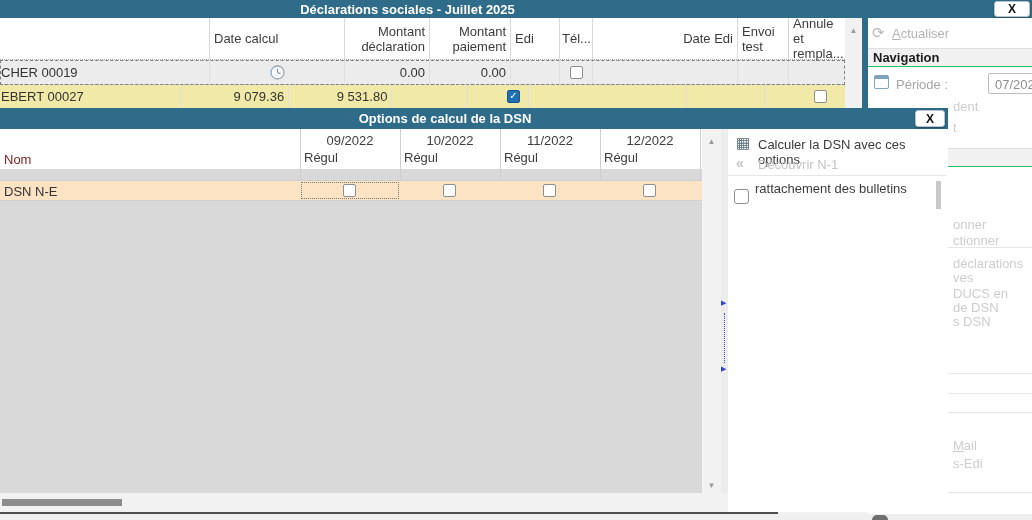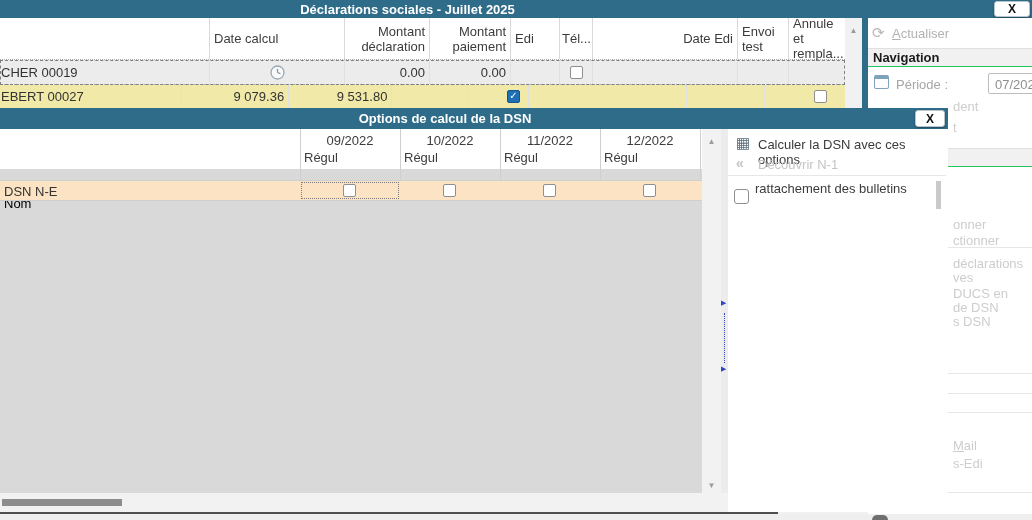--- a/index.html
+++ b/index.html
@@ -167,21 +167,21 @@
   <div class="abs" style="left:0;top:514px;width:1032px;height:6px;background:#efefef;"></div>
   <div class="abs" style="left:872px;top:515px;width:16px;height:5px;background:#6f6f6f;border-radius:8px 8px 0 0;"></div>
 
   <div id="dialog" class="abs" style="left:0;top:108px;width:778px;height:406px;">
     <div class="abs titlebar" style="left:0;top:0;width:948px;height:21px;">
       <div class="abs tb-text" style="left:0;top:3px;width:890px;">Options de calcul de la DSN</div>
     </div>
     <div class="abs close-btn" style="left:915px;top:2px;width:30px;height:17px;line-height:16px;">X</div>
 
     <div class="abs dlg-hdr-bg" style="left:0;top:21px;width:702px;height:40px;">
-      <span class="abs" style="left:4px;top:23px;color:#000000;margin-top:44px;">Nom</span>
+      <span class="abs" style="left:4px;top:23px;color:#7f1d1d;">Nom</span>
       <div class="abs month-lbl" style="left:300px;top:4px;width:100px;">09/2022</div>
       <div class="abs month-lbl" style="left:400px;top:4px;width:100px;">10/2022</div>
       <div class="abs month-lbl" style="left:500px;top:4px;width:100px;">11/2022</div>
       <div class="abs month-lbl" style="left:600px;top:4px;width:100px;">12/2022</div>
       <span class="abs regul-lbl" style="left:304px;top:21px;">Régul</span>
       <span class="abs regul-lbl" style="left:404px;top:21px;">Régul</span>
       <span class="abs regul-lbl" style="left:504px;top:21px;">Régul</span>
       <span class="abs regul-lbl" style="left:604px;top:21px;">Régul</span>
     </div>
 

